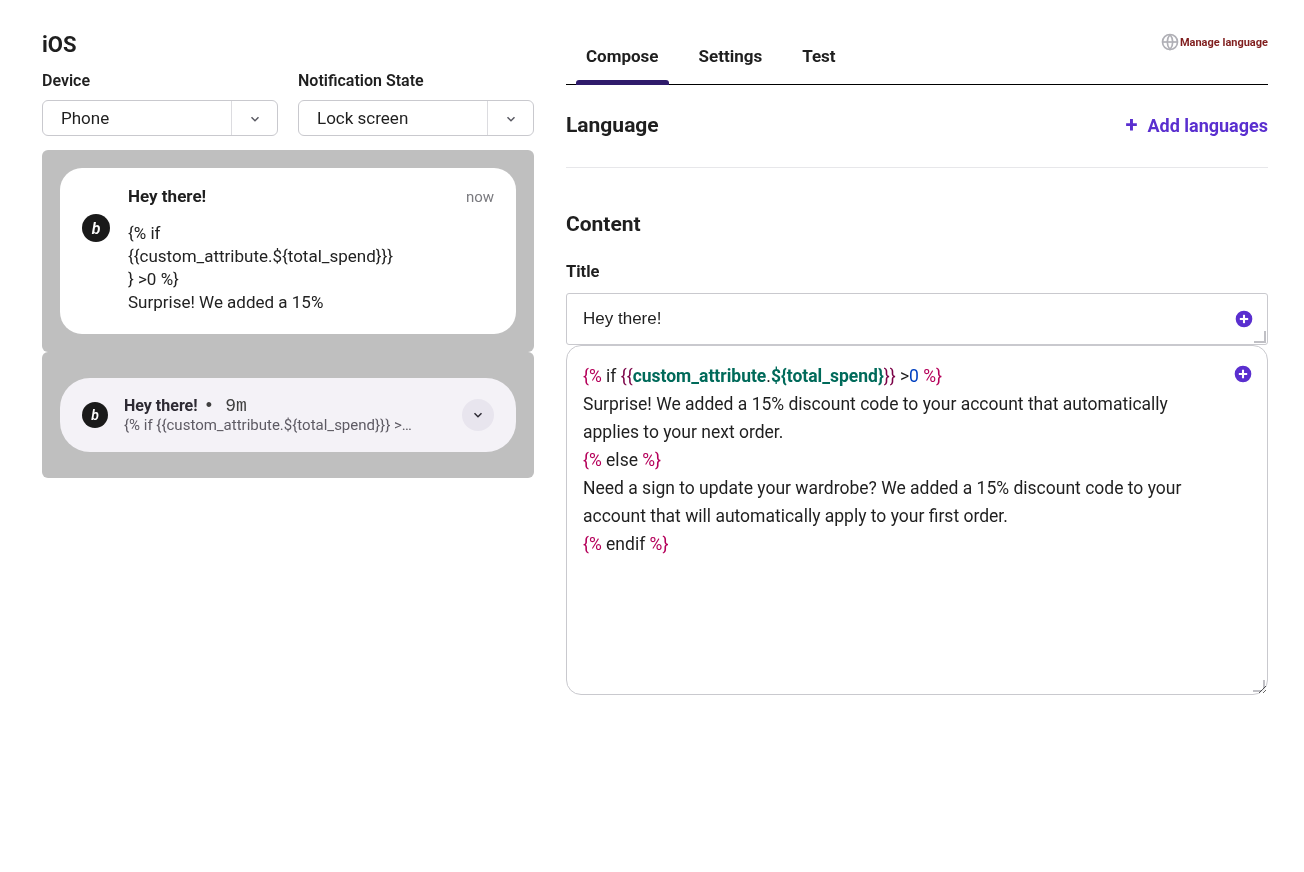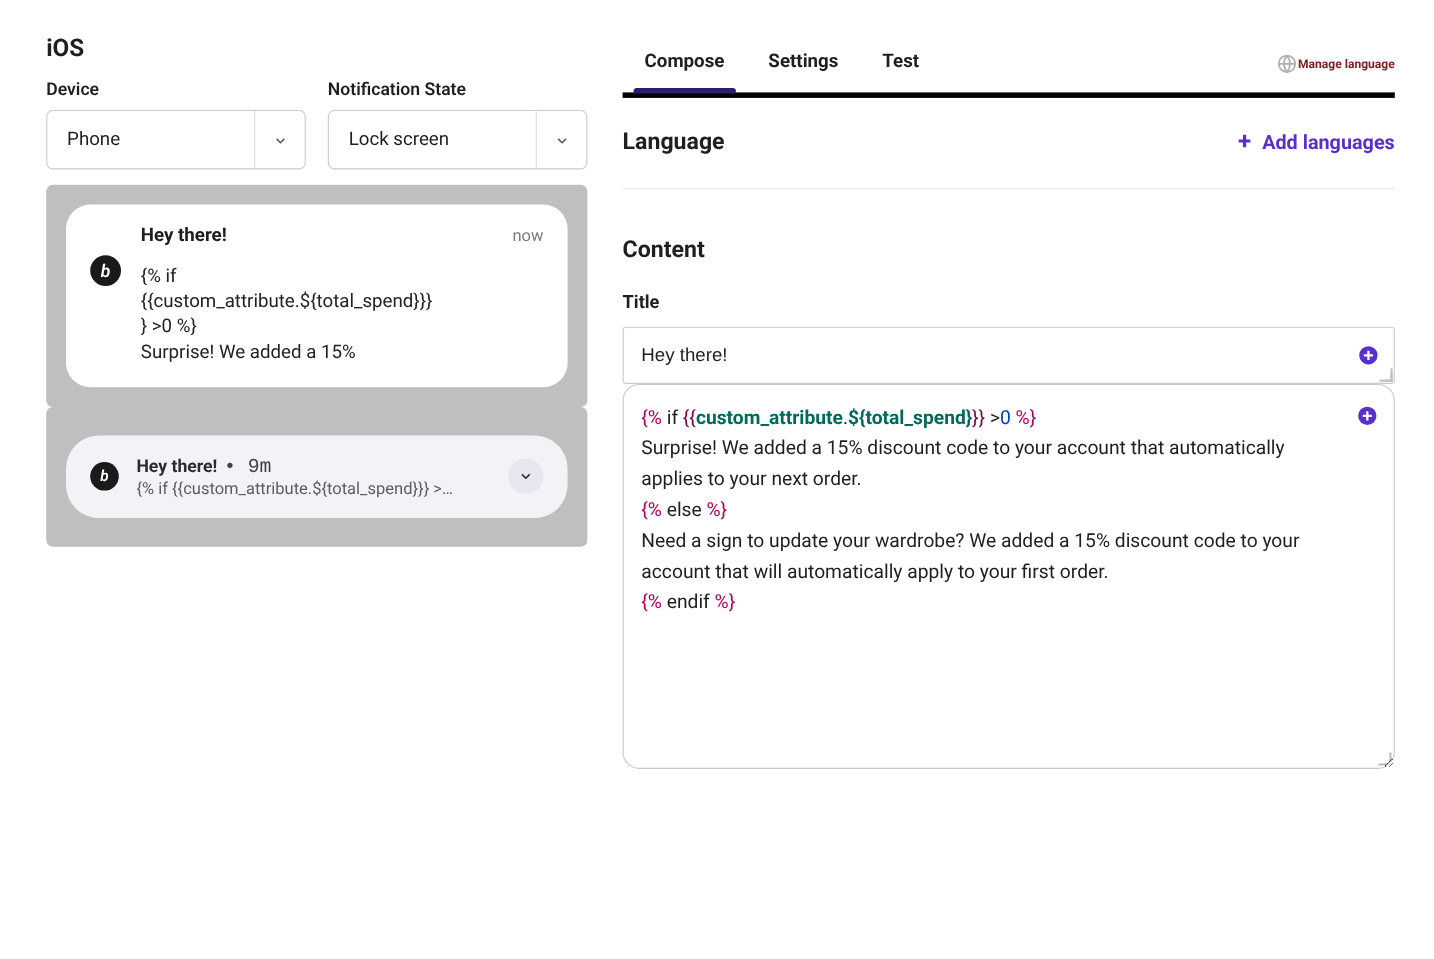--- a/index.html
+++ b/index.html
@@ -5,21 +5,21 @@
   * { box-sizing: border-box; margin:0; padding:0; }
   body { font-family: -apple-system, BlinkMacSystemFont, "Segoe UI", Roboto, Helvetica, Arial, sans-serif; background:#fff; color:#1f1f1f; width:1304px; height:872px; overflow:hidden; }
   .wrap { display:flex; padding:32px 36px 20px 42px; gap:32px; }
   .left { width:492px; flex:none; }
   .right { flex:1; min-width:0; }
   h2 { font-size:22px; font-weight:700; margin-bottom:14px; }
   .label { font-size:16px; font-weight:600; margin-bottom:10px; }
   .row-dd { display:flex; gap:20px; margin-bottom:14px;}
   .dd-block { flex:1; }
   .dropdown {
-    border:1px solid #c9c9ce; border-radius:6px; height:54px;
+    border:1px solid #c9c9ce; border-radius:6px; height:36px;
     display:flex; align-items:stretch; overflow:hidden; background:#fff;
   }
   .dropdown .val { flex:1; padding:0 18px; display:flex; align-items:center; font-size:17px; color:#1f1f1f;}
   .dropdown .arrow { width:46px; border-left:1px solid #dcdce0; display:flex; align-items:center; justify-content:center; }
   .chev { width:14px; height:14px; }
   .chev svg { width:14px; height:14px; stroke:#5a5a63; stroke-width:2.5; fill:none; }
   .preview-box { background:#bfbfbf; border-radius:6px; padding:18px; }
   .ios-card { background:#fff; border-radius:22px; padding:18px 22px 20px 22px; }
   .ios-row { display:flex; gap:18px; }
   .ios-icon { width:28px; height:28px; border-radius:50%; background:#1a1a1a; color:#fff; display:flex; align-items:center; justify-content:center; font-size:16px; font-weight:600; font-style:italic; margin-top:28px; flex:none;}
@@ -34,21 +34,21 @@
   .and-icon { width:26px; height:26px; border-radius:50%; background:#1a1a1a; color:#fff; display:flex; align-items:center; justify-content:center; font-size:14px; font-style:italic; font-weight:600; flex:none;}
   .and-body { flex:1; min-width:0; }
   .and-title-row { display:flex; align-items:baseline; gap:6px; }
   .and-title { font-weight:700; font-size:16px; color:#2d2a33;}
   .and-time { font-size:18px; color:#404040;font-family:Liberation Mono, monospace;}
   .and-msg { font-size:15px; color:#5e5b64; white-space:nowrap; overflow:hidden; text-overflow:ellipsis;}
   .and-chev { width:32px; height:32px; border-radius:50%; background:#e8e5ee; display:flex; align-items:center; justify-content:center; flex:none;}
   .and-chev svg{ width:14px; height:14px; stroke:#2d2a33; stroke-width:2.5; fill:none;}
   .disclaimer { font-size:15.5px; color:#3b3b3f; margin-top:26px; line-height:1.55; max-width:470px;}
   
-  .tabs { display:flex; align-items:center; border-bottom:5px solid #000000; padding-bottom:0; position:relative;}
+  .tabs { display:flex; align-items:flex-start; border-bottom:1px solid #000000; padding-bottom:0; position:relative;}
   .tab { padding:14px 20px 18px; font-size:17px; font-weight:700; color:#1f1f1f; cursor:pointer; position:relative;}
   .tab.active::after{ content:""; position:absolute; left:10px; right:10px; bottom:-1px; height:5px; background:#2f1b6b; border-radius:3px 3px 0 0;}
   .tabs-right { margin-left:auto; display:flex; align-items:center; color:#7f1d1d; font-size:11px; font-weight:700;}
   .globe { width:20px; height:20px; }
   .globe svg { width:20px; height:20px; stroke:#b0b0b6; fill:none; stroke-width:2;}
   .section-row { display:flex; justify-content:space-between; align-items:center; padding:28px 0 30px; border-bottom:1px solid #e7e7ea;}
   .section-title { font-size:21px; font-weight:700; }
   .add-lang { color:#5a2fcf; font-size:18px; font-weight:700; display:flex; align-items:center; gap:10px; cursor:pointer;}
   .plus { font-size:22px; font-weight:700; line-height:1;}
   .content-title { font-size:21px; font-weight:700; margin:44px 0 26px;}

